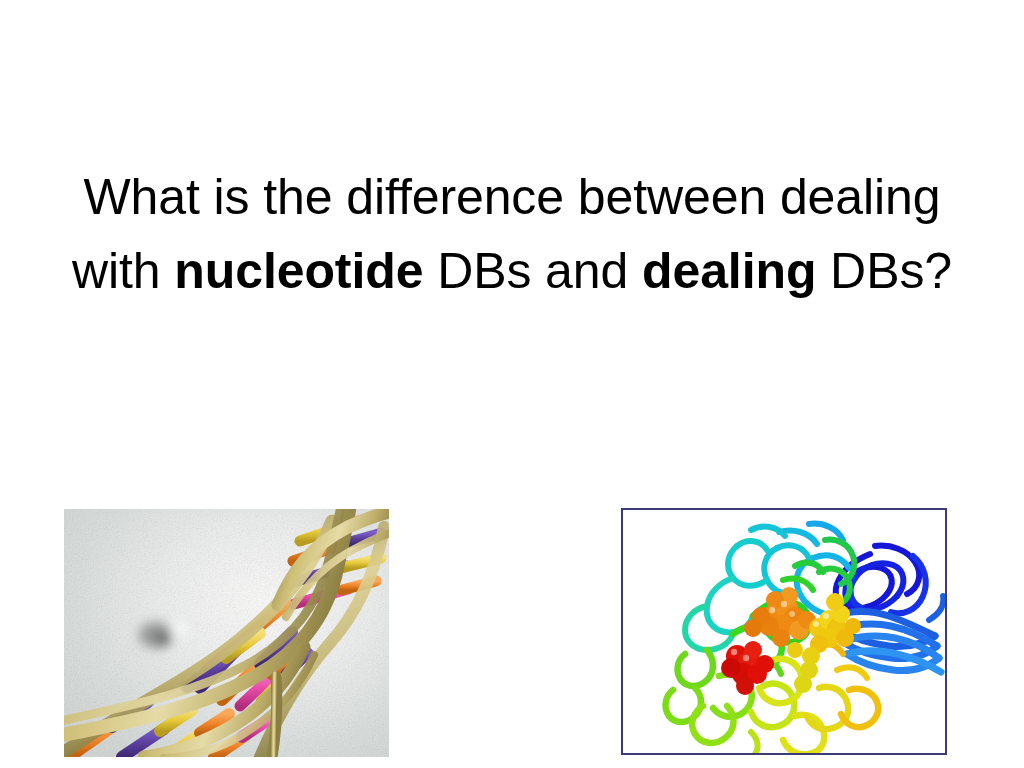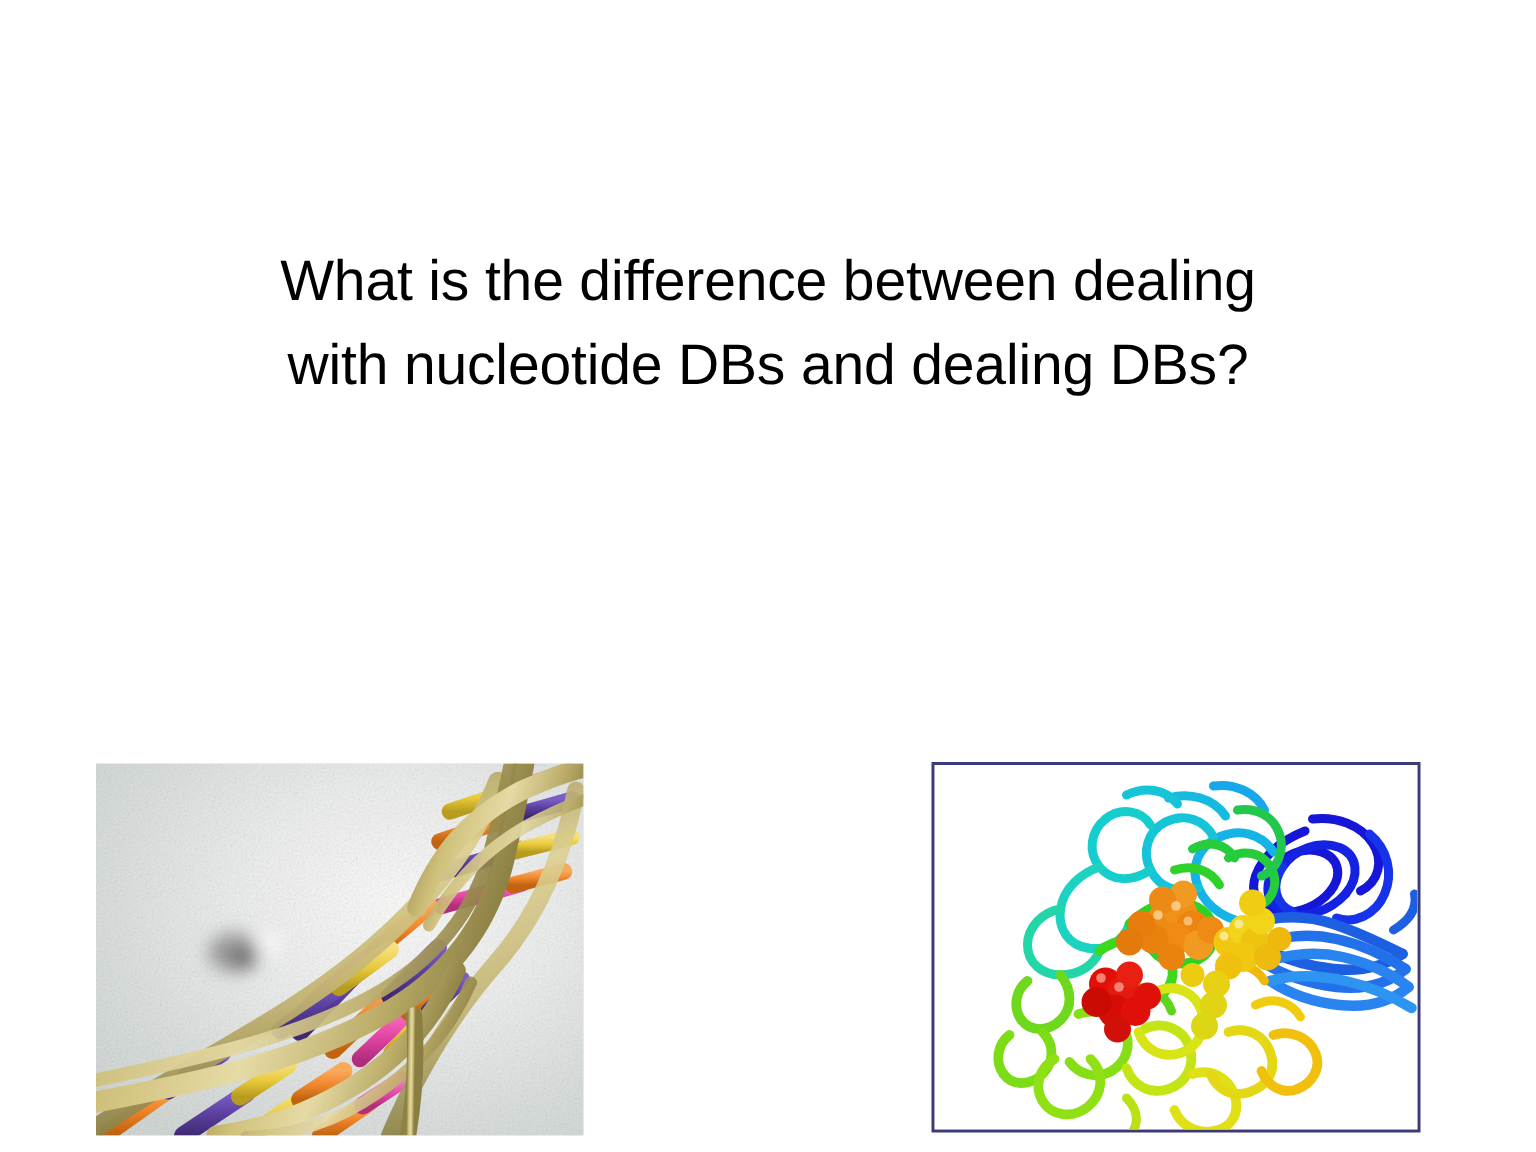--- a/index.html
+++ b/index.html
@@ -23,28 +23,28 @@
     background: #ffffff;
   }
 
   
   #title-block {
     position: absolute;
     left: 62px;
     top: 160px;
     width: 900px;
     text-align: center;
-    font-size: 38px;
+    font-size: 50px;
     line-height: 1.48;
     letter-spacing: -0.1px;
     color: #000000;
     font-weight: 400;
   }
   #title-block .ln { display: block; white-space: nowrap; }
-  #title-block .b { font-weight: 400; }
+  #title-block .b { font-weight: 700; }
 
   
   #dna-figure {
     position: absolute;
     left: 64px;
     top: 509px;
     width: 325px;
     height: 248px;
     overflow: hidden;
     background: #d8dcd9;

